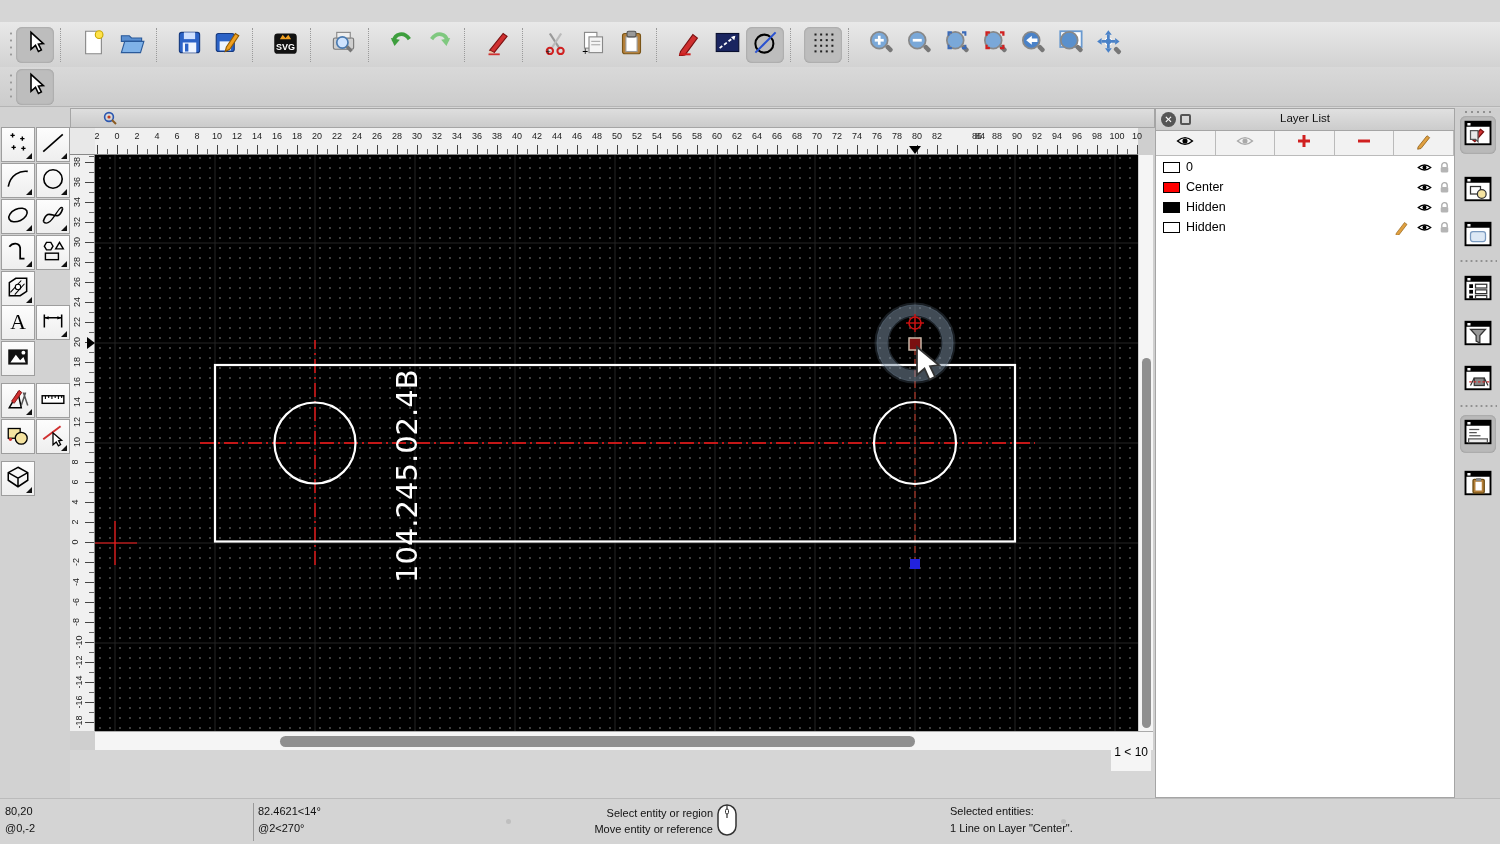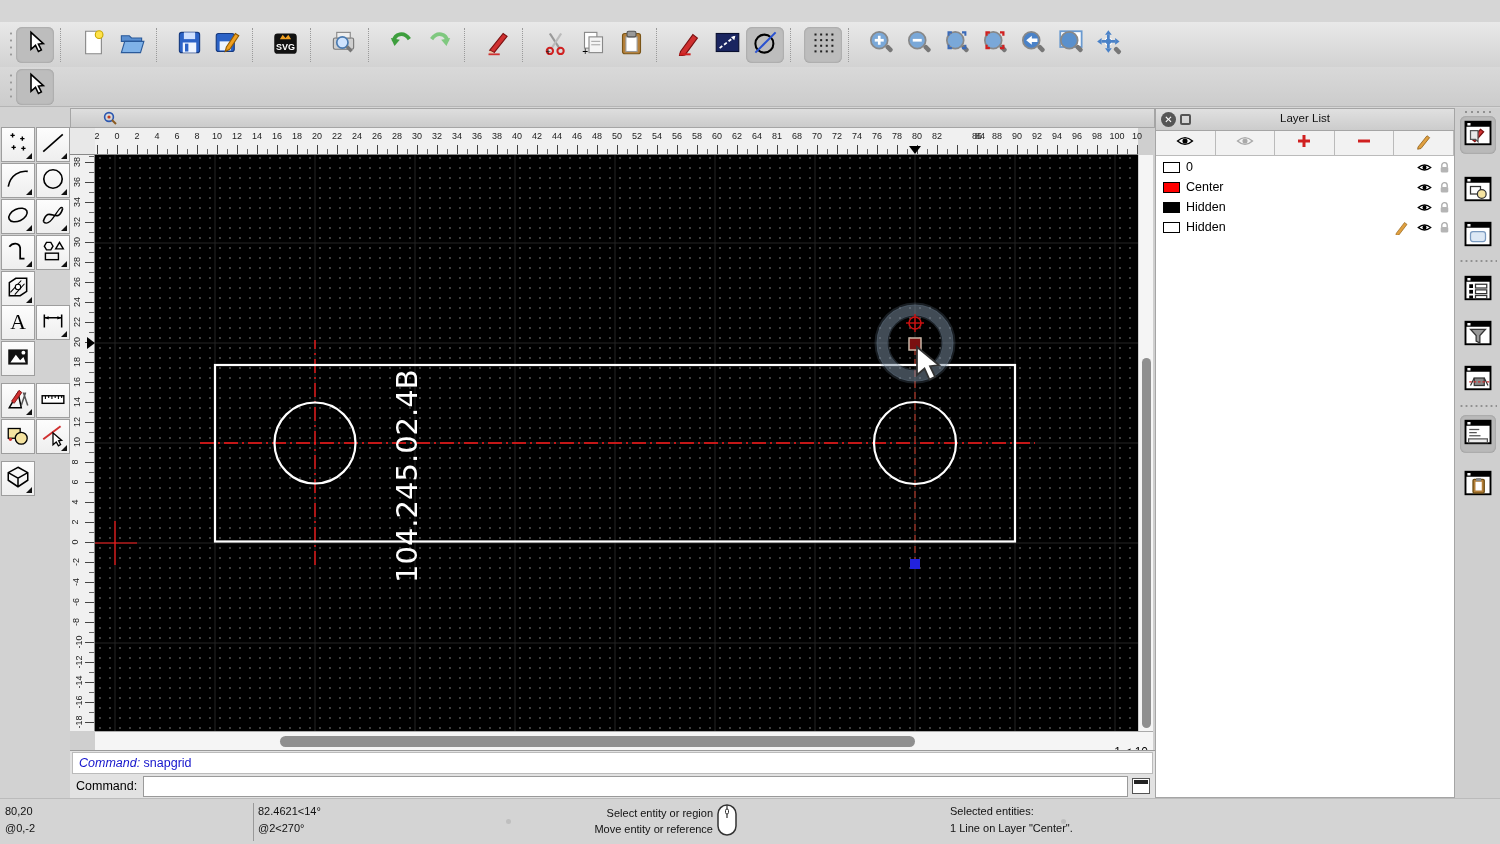--- a/index.html
+++ b/index.html
@@ -513,21 +513,21 @@
         <div class="rt-label" style="left: 482px;">46</div>
         <div class="rt-label" style="left: 502px;">48</div>
         <div class="rt-label" style="left: 522px;">50</div>
         <div class="rt-label" style="left: 542px;">52</div>
         <div class="rt-label" style="left: 562px;">54</div>
         <div class="rt-label" style="left: 582px;">56</div>
         <div class="rt-label" style="left: 602px;">58</div>
         <div class="rt-label" style="left: 622px;">60</div>
         <div class="rt-label" style="left: 642px;">62</div>
         <div class="rt-label" style="left: 662px;">64</div>
-        <div class="rt-label" style="left: 682px;">81</div>
+        <div class="rt-label" style="left: 682px;">66</div>
         <div class="rt-label" style="left: 702px;">68</div>
         <div class="rt-label" style="left: 722px;">70</div>
         <div class="rt-label" style="left: 742px;">72</div>
         <div class="rt-label" style="left: 762px;">74</div>
         <div class="rt-label" style="left: 782px;">76</div>
         <div class="rt-label" style="left: 802px;">78</div>
         <div class="rt-label" style="left: 822px;">80</div>
         <div class="rt-label" style="left: 842px;">82</div>
         <div class="rt-label" style="left: 885px;">84</div>
         <div class="rt-label" style="left: 882px;">86</div>
@@ -616,28 +616,20 @@
 
     <div id="vscroll">
         <div id="vthumb"></div>
       </div>
     <div id="hscroll">
         <div id="hthumb"></div>
       </div>
     <div id="zoom-indicator">1 &lt; 10</div>
   </div>
 
-  <div id="console">
-    <div id="cmd-history"><span class="lbl">Command:</span><span> snapgrid</span></div>
-    <div id="cmd-row">
-      <span id="cmd-label">Command:</span>
-      <input id="cmd-input" value="" style="">
-      <div id="cmd-dock-btn"></div>
-    </div>
-  </div>
 
   <div id="layerpanel">
     <div id="lp-header">
       <div class="lp-winbtn" id="lp-close">✕</div>
       <div class="lp-winbtn" id="lp-detach"></div>
       <span id="lp-title">Layer List</span>
     </div>
     <div id="lp-toolbar">
         <div class="lp-tbtn">
           <span><svg viewBox="0 0 24 24">

